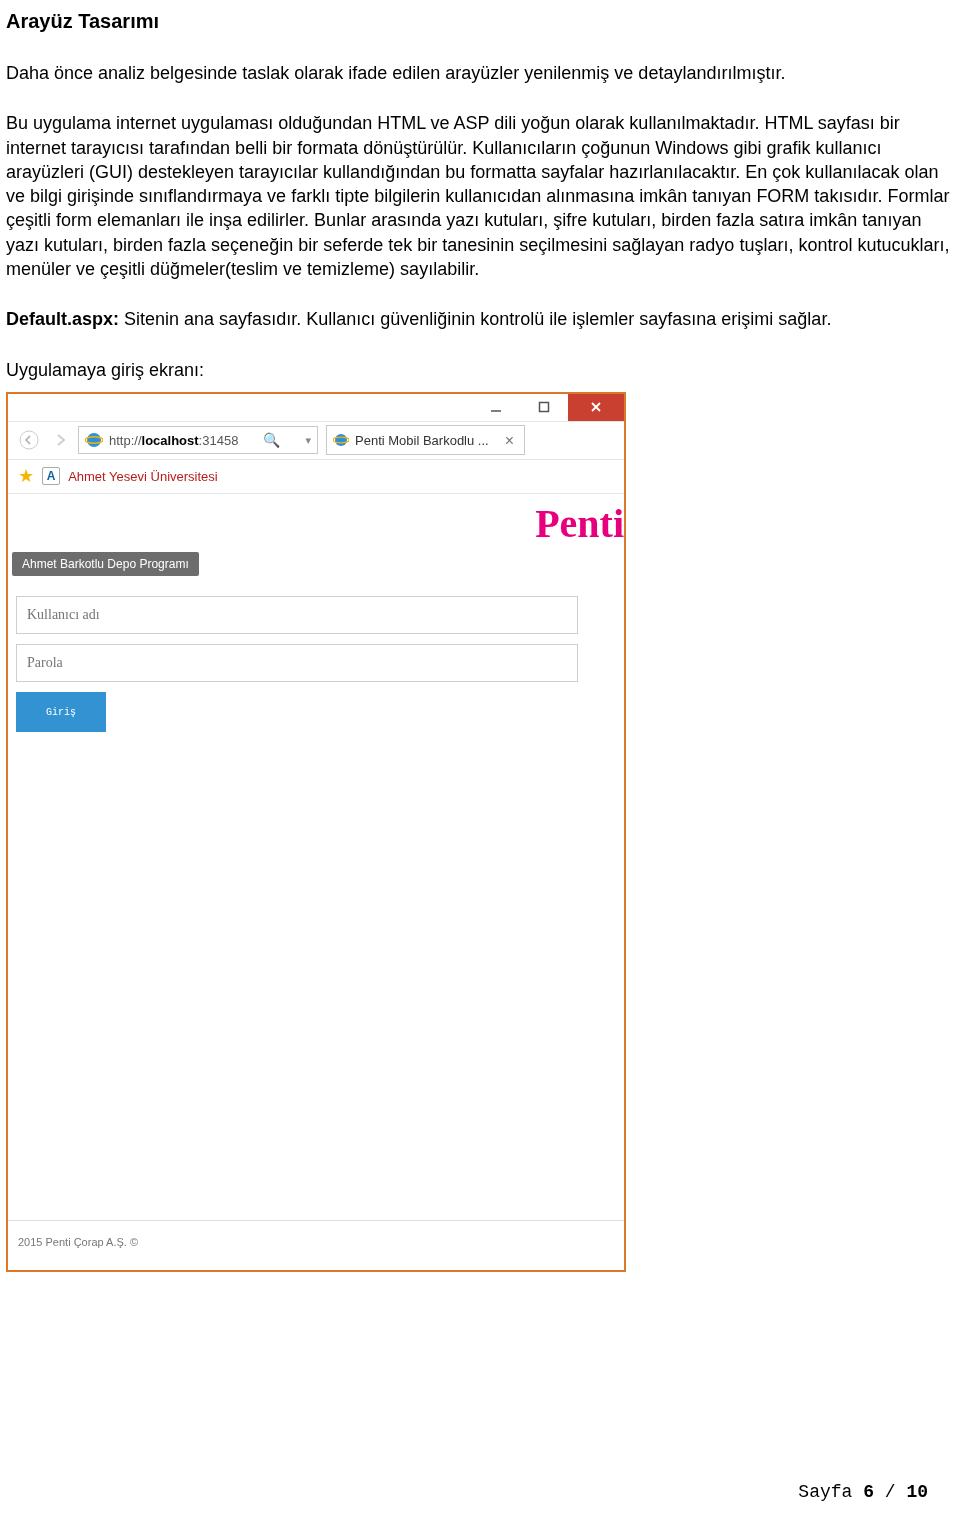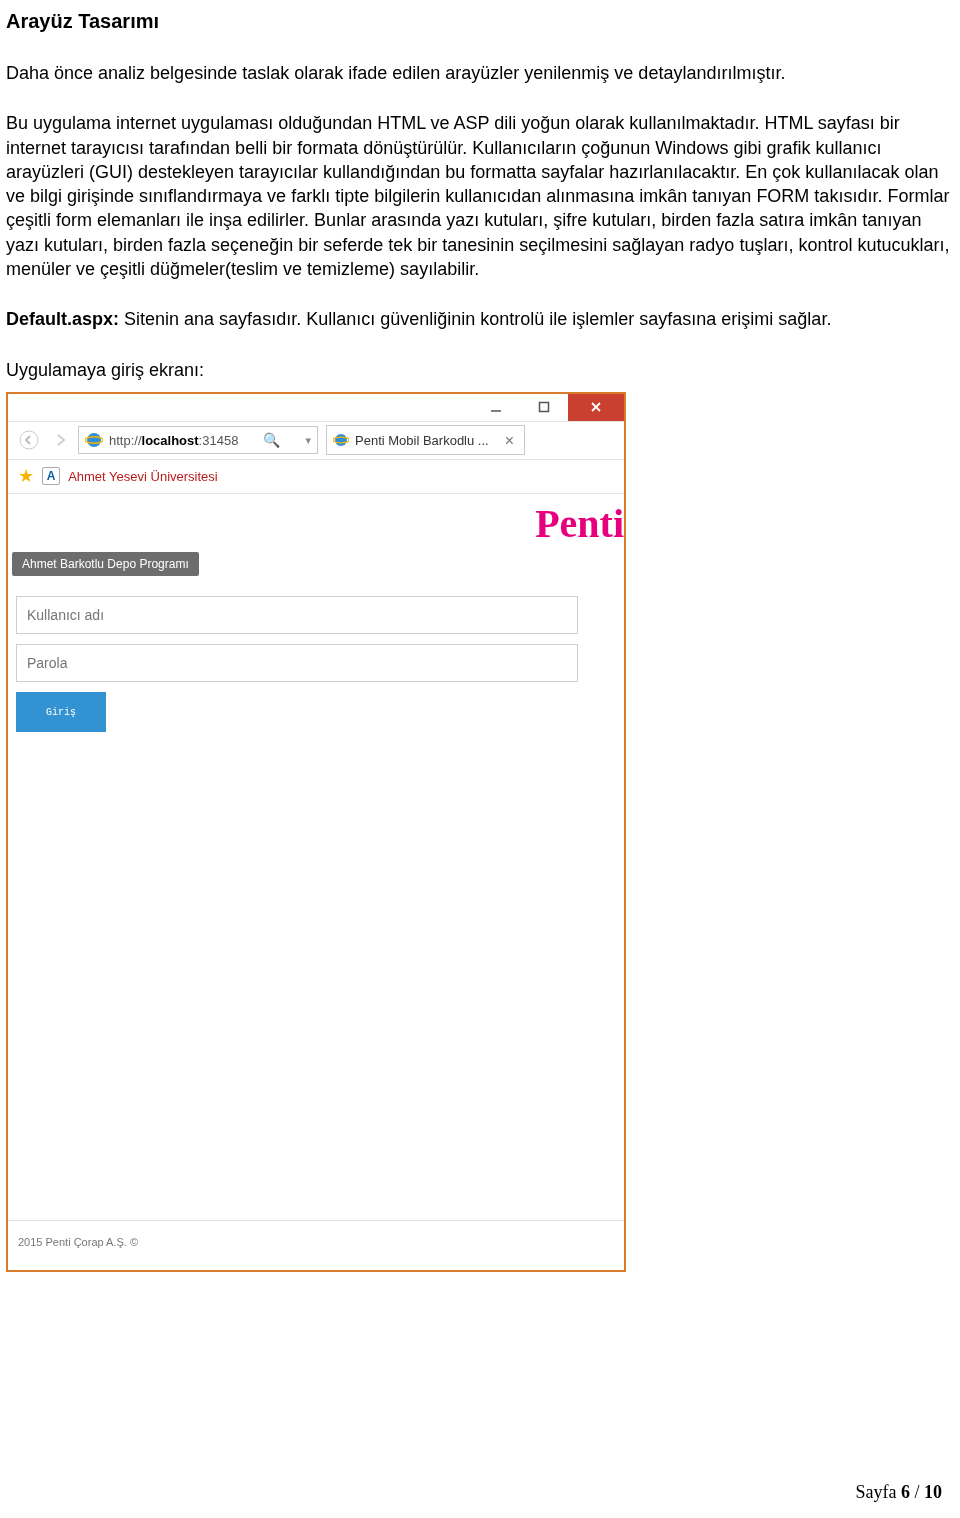--- a/index.html
+++ b/index.html
@@ -146,21 +146,21 @@
     max-width: 580px;
   }
   .text-input {
     width: 100%;
     height: 38px;
     border: 1px solid #cfcfcf;
     padding: 0 10px;
     font-size: 14px;
     color: #999;
     margin-bottom: 10px;
-    font-family: Liberation Sans, sans-serif;
+    font-family: Liberation Serif, serif;
   }
   .login-btn {
     display: flex;
     align-items: center;
     justify-content: center;
     width: 90px;
     height: 40px;
     background: #3392d1;
     color: #fff;
     font-size: 10px;
@@ -171,22 +171,22 @@
   .page-footer {
     margin-top: auto;
     padding: 14px 10px 20px 10px;
     border-top: 1px solid #ddd;
     font-size: 11px;
     color: #777;
   }
   .page-number {
     position:absolute;
     bottom:14px;
-    right:18px;
-    font-family: Liberation Serif, serif;
+    right:32px;
+    font-family: Liberation Mono, monospace;
     font-size:18px;
     color:#000;
     margin-top:11px;
   }
   .page-number .lbl { font-weight:400; }
   .page-number .bold { font-weight:bold; }
 </style>
 </head>
 <body>
 

